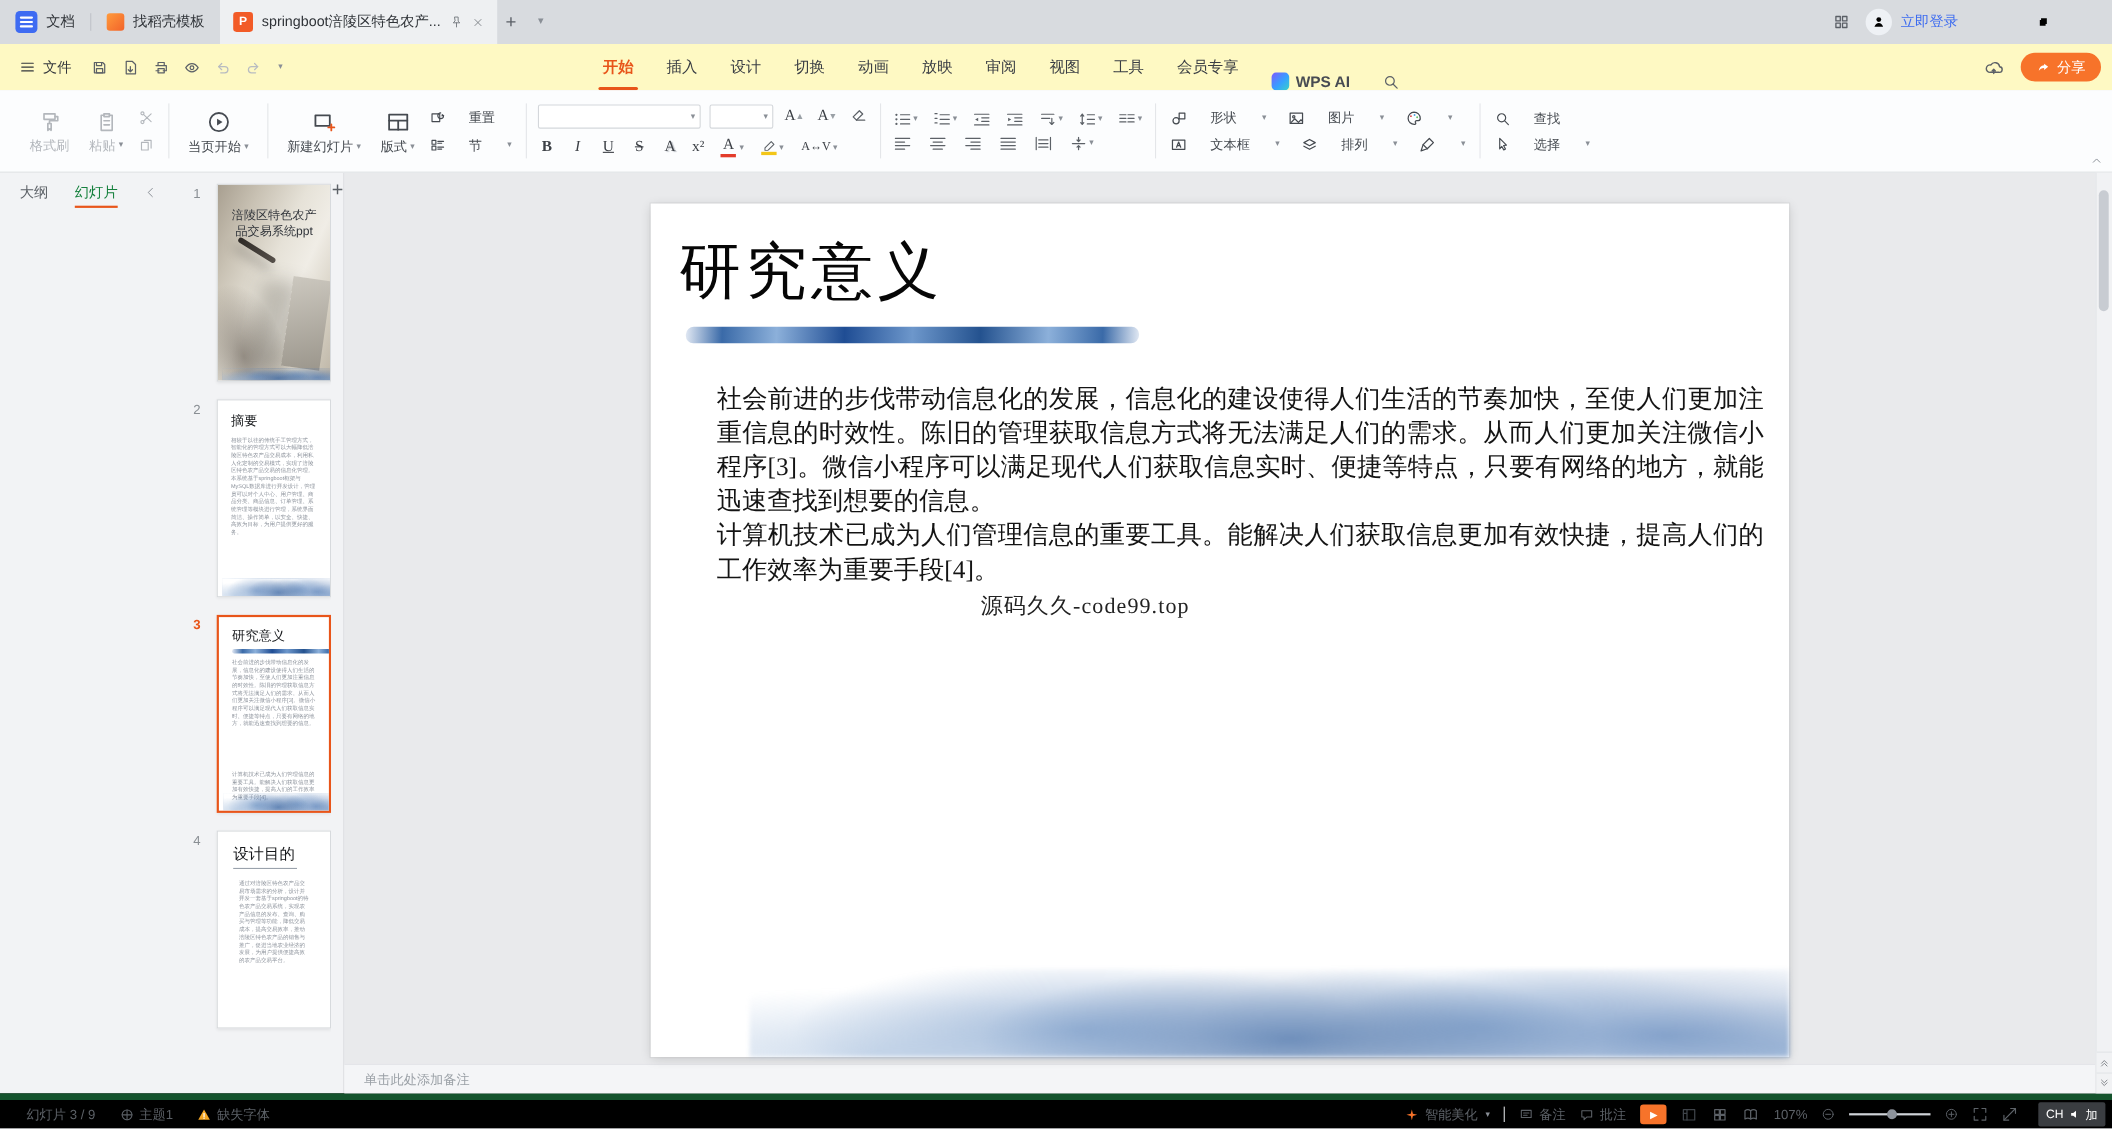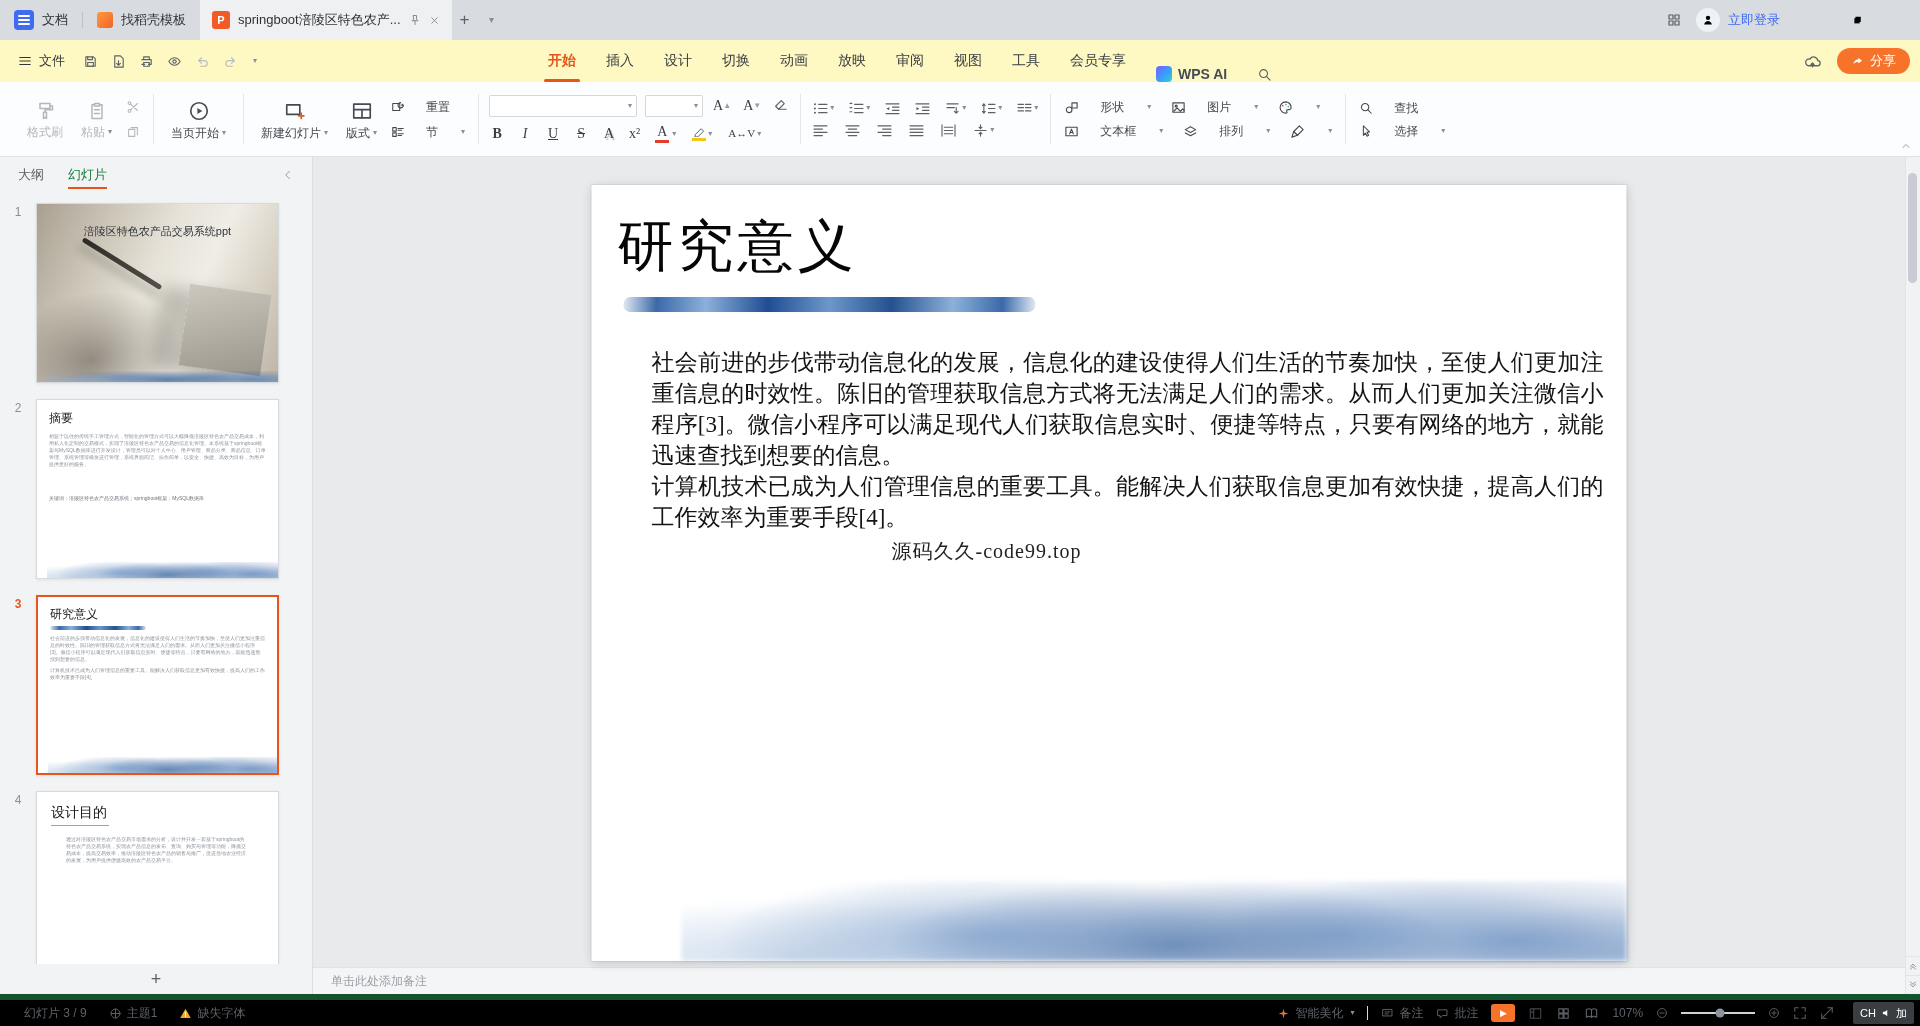--- a/index.html
+++ b/index.html
@@ -54,21 +54,21 @@
   .combo{height:22px;border:1px solid #d4d7db;border-radius:2px;background:#fff;display:flex;align-items:center;justify-content:flex-end;padding:0 4px;box-sizing:border-box;color:#b3b7bc;}
   .frow{display:flex;align-items:center;gap:8px;}
   .fcol{display:flex;flex-direction:column;justify-content:center;gap:7px;}
   .fmt{font-family:"Liberation Serif","DejaVu Serif",serif;font-size:14px;color:#3c4046;width:16px;text-align:center;line-height:1;}
   .fc-bar{display:block;width:14px;height:3px;background:#e33c2b;margin-top:1px;}
   .hl-bar{display:block;width:14px;height:3px;background:#f3c618;margin-top:1px;}
   .pbtn{display:flex;align-items:center;color:#5c6167;padding:1px 2px;}
 
   
   .main{flex:1;display:flex;min-height:0;background:#e9eaec;}
-  .panel{width:312px;flex:none;background:#f2f3f5;border-right:1px solid #dcdee1;display:flex;flex-direction:column;}
+  .panel{width:312px;flex:none;background:#f2f3f5;border-right:1px solid #dcdee1;display:flex;flex-direction:row;}
   .panel-hd{height:36px;flex:none;display:flex;align-items:center;gap:24px;padding:0 18px;font-size:13px;color:#5c6167;}
   .ptab{position:relative;height:100%;display:flex;align-items:center;}
   .ptab.active{color:#15803d;}
   .ptab.active::after{content:"";position:absolute;left:0;right:0;bottom:4px;height:2px;background:#e8551a;}
   .collapse{margin-left:auto;color:#8a8f96;}
   .thumbs{flex:1;min-height:0;overflow:hidden;padding-top:10px;display:flex;flex-direction:column;gap:16px;}
   .titem{display:flex;}
   .tnum{width:36px;flex:none;padding-top:2px;text-align:center;font-size:12px;color:#8a8f94;}
   .tnum.sel{color:#e8551a;font-weight:700;}
   .tbox{width:243px;height:180px;box-sizing:border-box;background:#fff;border:1px solid #d7dadd;box-shadow:0 1px 3px rgba(0,0,0,.08);position:relative;overflow:hidden;}

